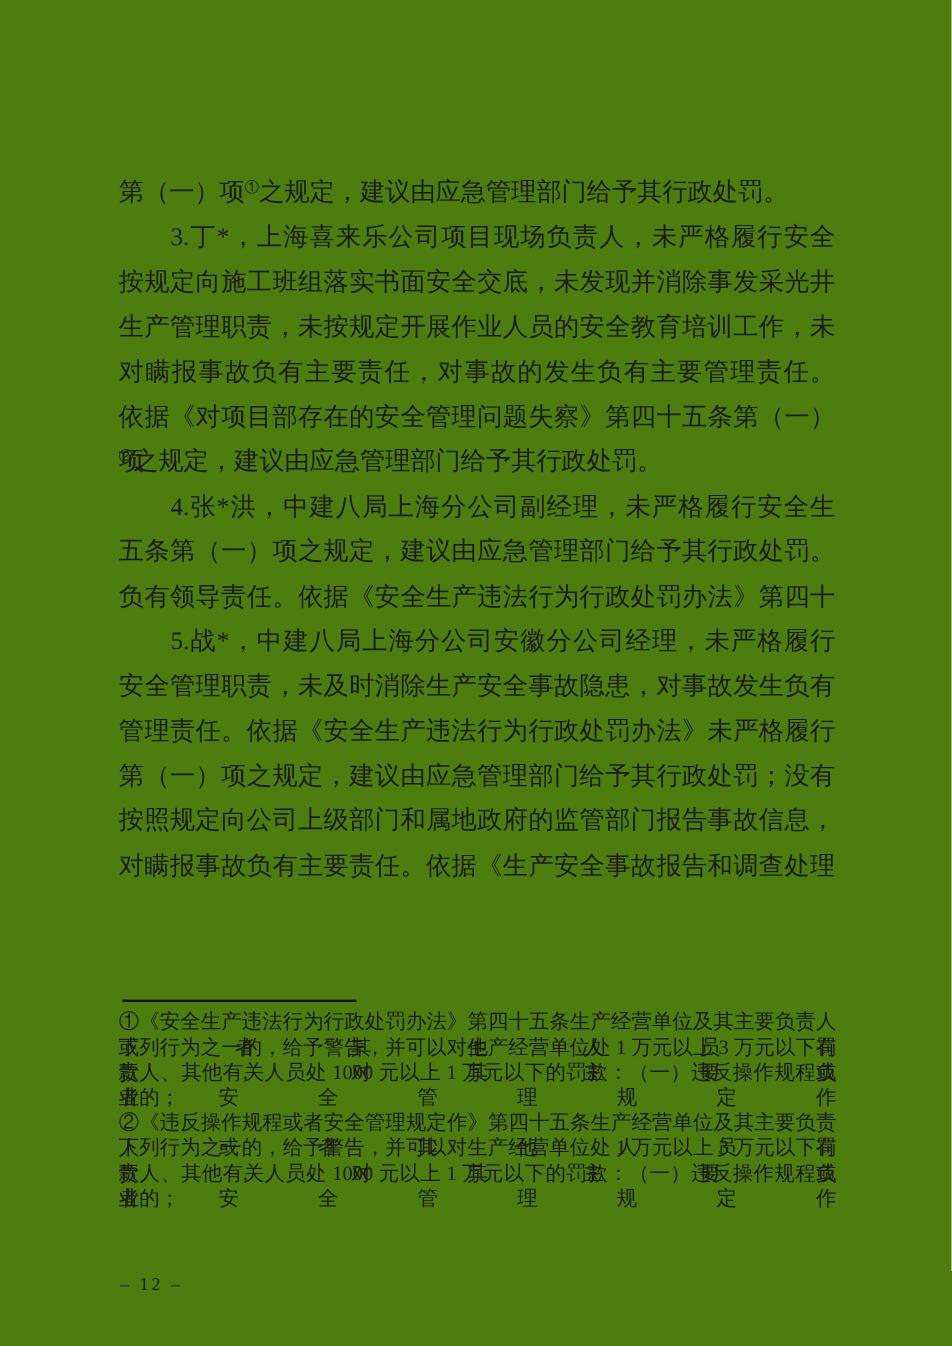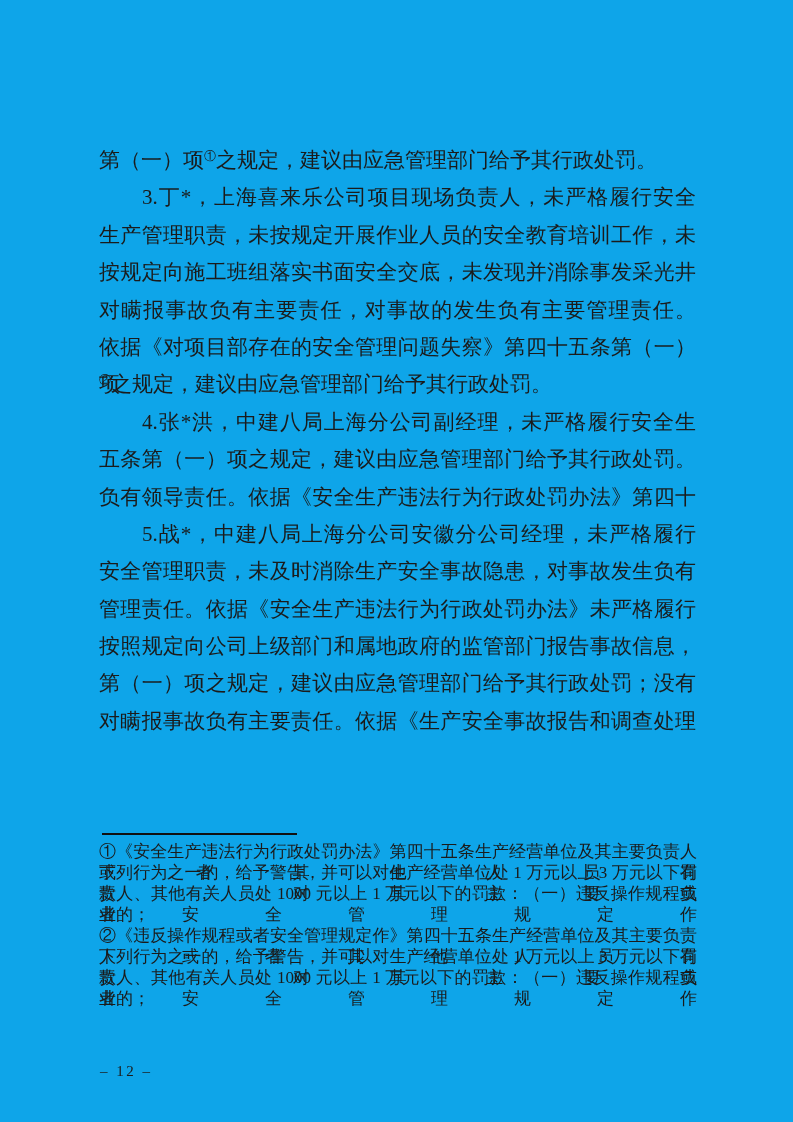--- a/index.html
+++ b/index.html
@@ -4,21 +4,21 @@
 <style>
   html, body {
     margin: 0;
     padding: 0;
     background: #ffffff;
   }
   .page {
     position: relative;
     width: 793px;
     height: 1122px;
-    background: #0ea5e9;
+    background: #4d7c0f;
     color: #1b1b1b;
     font-family: "Liberation Serif", "DejaVu Serif", serif;
     overflow: hidden;
   }
   .body-text {
     position: absolute;
     left: 99px;
     top: 142px;
     width: 597px;
   }
@@ -78,33 +78,33 @@
   }
 </style>
 </head>
 <body>
 
 <div class="page">
 
   <main class="body-text">
     <div class="bline"><span>第（一）项</span><sup class="fnref">①</sup><span>之规定，建议由应急管理部门给予其行政处罚。</span></div>
     <div class="bline just indent">3.丁*，上海喜来乐公司项目现场负责人，未严格履行安全</div>
+    <div class="bline just">按规定向施工班组落实书面安全交底，未发现并消除事发采光井</div>
     <div class="bline just">生产管理职责，未按规定开展作业人员的安全教育培训工作，未</div>
-    <div class="bline just">按规定向施工班组落实书面安全交底，未发现并消除事发采光井</div>
     <div class="bline just">对瞒报事故负有主要责任，对事故的发生负有主要管理责任。</div>
     <div class="bline just">依据《对项目部存在的安全管理问题失察》第四十五条第（一）项</div>
     <div class="bline"><sup class="fnref">②</sup><span>之规定，建议由应急管理部门给予其行政处罚。</span></div>
     <div class="bline just indent">4.张*洪，中建八局上海分公司副经理，未严格履行安全生</div>
     <div class="bline just">五条第（一）项之规定，建议由应急管理部门给予其行政处罚。</div>
     <div class="bline just">负有领导责任。依据《安全生产违法行为行政处罚办法》第四十</div>
     <div class="bline just indent">5.战*，中建八局上海分公司安徽分公司经理，未严格履行</div>
     <div class="bline just">安全管理职责，未及时消除生产安全事故隐患，对事故发生负有</div>
     <div class="bline just">管理责任。依据《安全生产违法行为行政处罚办法》未严格履行</div>
+    <div class="bline just">第（一）项之规定，建议由应急管理部门给予其行政处罚；没有</div>
     <div class="bline just">按照规定向公司上级部门和属地政府的监管部门报告事故信息，</div>
-    <div class="bline just">第（一）项之规定，建议由应急管理部门给予其行政处罚；没有</div>
     <div class="bline just">对瞒报事故负有主要责任。依据《生产安全事故报告和调查处理</div>
   </main>
 
   <div class="footnote-divider"></div>
 
   <section class="footnotes">
     <div>
       <div class="fline just">①《安全生产违法行为行政处罚办法》第四十五条生产经营单位及其主要负责人或者其他人员有</div>
       <div class="fline just">下列行为之一的，给予警告，并可以对生产经营单位处 1 万元以上 3 万元以下罚款，对其主要负</div>
       <div class="fline just">责人、其他有关人员处 1000 元以上 1 万元以下的罚款：（一）违反操作规程或者安全管理规定作</div>

